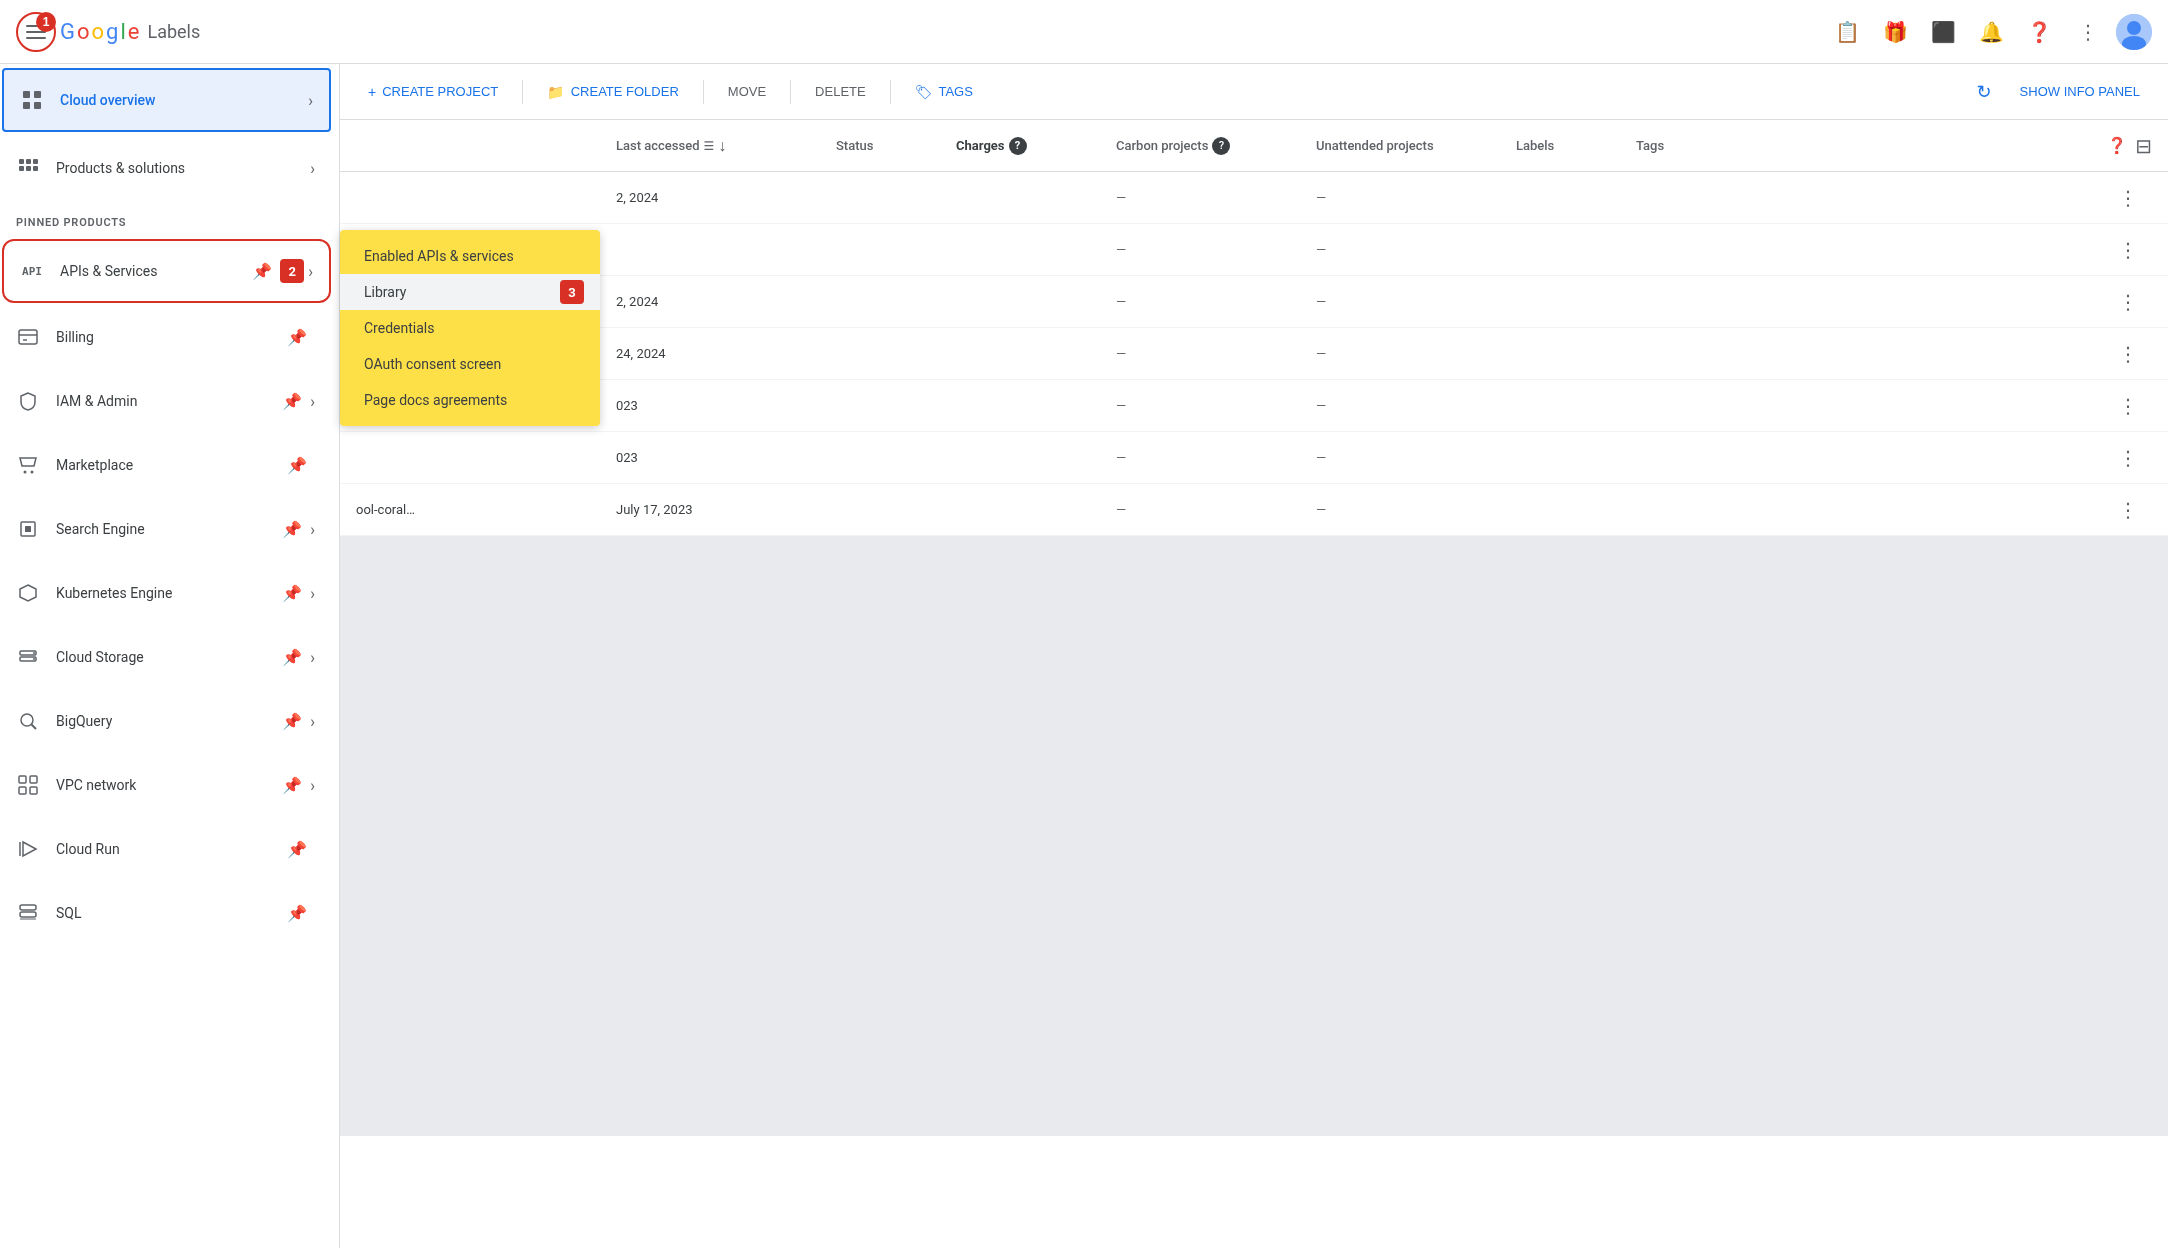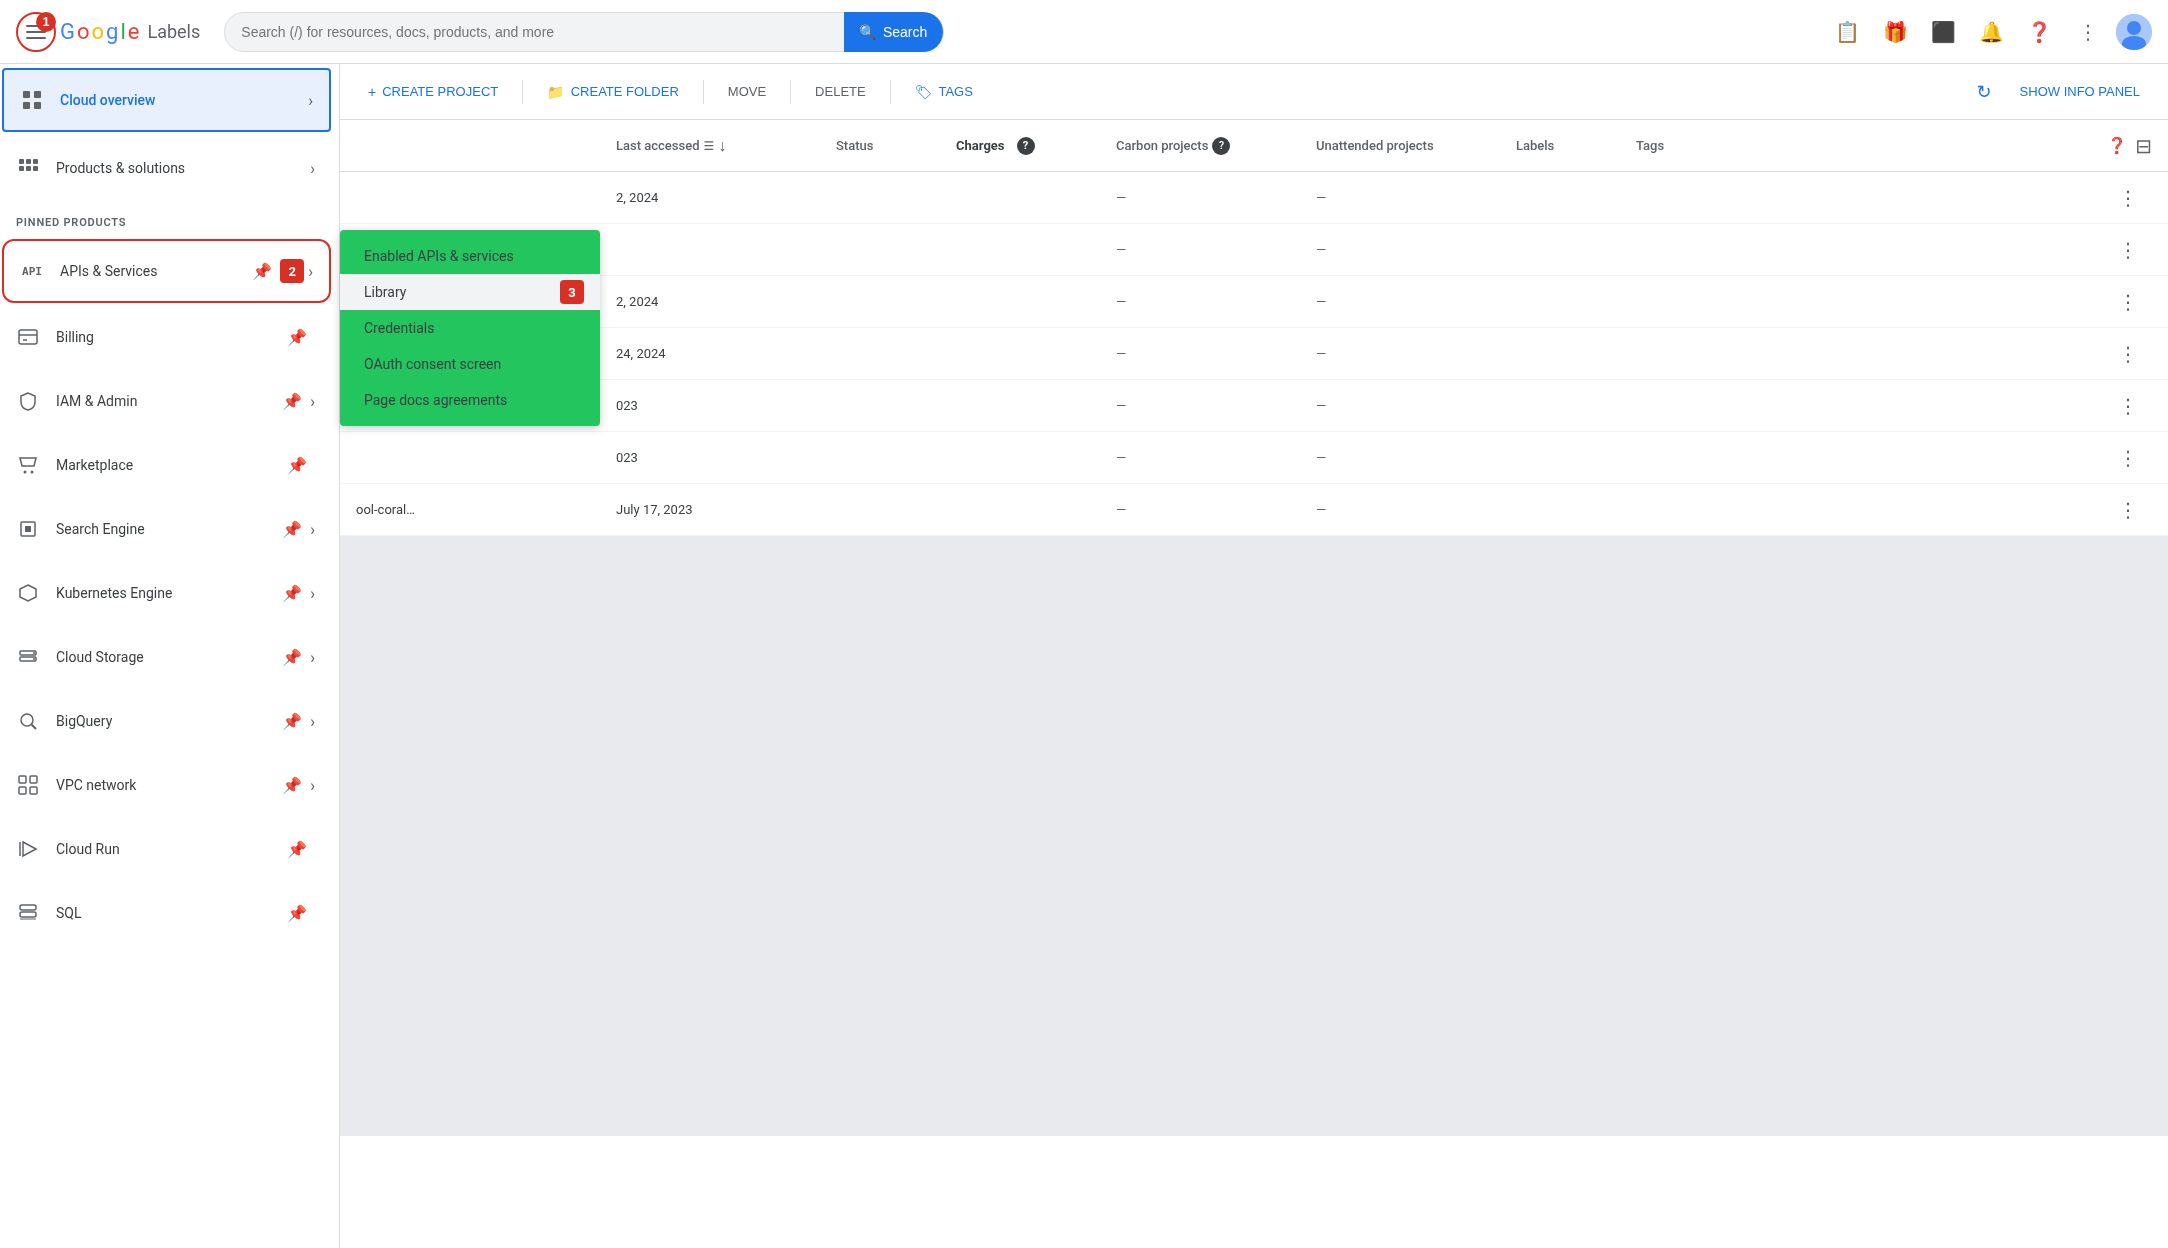--- a/index.html
+++ b/index.html
@@ -109,21 +109,21 @@
     
     .table-area { flex: 1; overflow: auto; background: #fff; }
     .table-header {
       display: flex; align-items: center; height: 52px;
       border-bottom: 1px solid #dadce0; padding: 0 16px;
       background: #fff; position: sticky; top: 0; z-index: 10;
     }
     .col-name { width: 260px; font-size: 13px; color: #5f6368; font-weight: 500; }
     .col-last-accessed { width: 220px; font-size: 13px; color: #5f6368; font-weight: 500; display: flex; align-items: center; gap: 4px; }
     .col-status { width: 120px; font-size: 13px; color: #5f6368; font-weight: 500; }
-    .col-charges { width: 160px; font-size: 13px; color: #3c4043; font-weight: 700; display: flex; align-items: center; gap: 12px; }
+    .col-charges { width: 160px; font-size: 13px; color: #3c4043; font-weight: 700; display: flex; align-items: center; gap: 4px; }
     .col-carbon { width: 200px; font-size: 13px; color: #5f6368; font-weight: 500; display: flex; align-items: center; gap: 4px; }
     .col-unattended { width: 200px; font-size: 13px; color: #5f6368; font-weight: 500; }
     .col-labels { width: 120px; font-size: 13px; color: #5f6368; font-weight: 500; }
     .col-tags { width: 120px; font-size: 13px; color: #5f6368; font-weight: 500; }
 
     .table-row {
       display: flex; align-items: center; height: 52px;
       border-bottom: 1px solid #f1f3f4; padding: 0 16px;
     }
     .row-name { width: 260px; font-size: 13px; color: #1a73e8; }
@@ -131,21 +131,21 @@
     .row-status { width: 120px; font-size: 13px; color: #3c4043; }
     .row-charges { width: 160px; font-size: 13px; color: #3c4043; }
     .row-carbon { width: 200px; font-size: 13px; color: #3c4043; }
     .row-unattended { width: 200px; font-size: 13px; color: #3c4043; }
     .row-labels { width: 120px; font-size: 13px; color: #3c4043; }
     .row-tags { width: 120px; font-size: 13px; color: #3c4043; }
     .row-menu { width: 48px; display: flex; justify-content: center; }
     .dash { color: #5f6368; }
     .dropdown-menu {
       position: fixed; left: 340px; top: 230px;
-      background: #22c55e; border-radius: 4px;
+      background: #fde047; border-radius: 4px;
       box-shadow: 0 2px 10px rgba(0,0,0,0.2);
       min-width: 260px; z-index: 300;
       padding: 8px 0;
     }
     .dropdown-item {
       padding: 10px 24px; font-size: 14px; color: #3c4043;
       cursor: pointer; display: flex; align-items: center;
       position: relative;
     }
     .dropdown-item .item-badge-inline {
@@ -186,27 +186,20 @@
   <div class="google-logo">
     <span class="g">G</span>
       <span class="o1">o</span>
       <span class="o2">o</span>
       <span class="g2">g</span>
       <span class="l">l</span>
       <span class="e">e</span>
     <span class="logo-cloud">Labels</span>
   </div>
 
-  <div class="search-bar">
-    <input type="text" placeholder="Search (/) for resources, docs, products, and more" style="">
-    <button class="search-btn">
-      <span>🔍</span>
-      <span>Search</span>
-    </button>
-  </div>
 
   <div class="nav-icons">
     <button class="nav-icon-btn">
       <span>📋</span>
     </button>
     <button class="nav-icon-btn">
       <span>🎁</span>
     </button>
     <button class="nav-icon-btn">
       <span>⬛</span>

